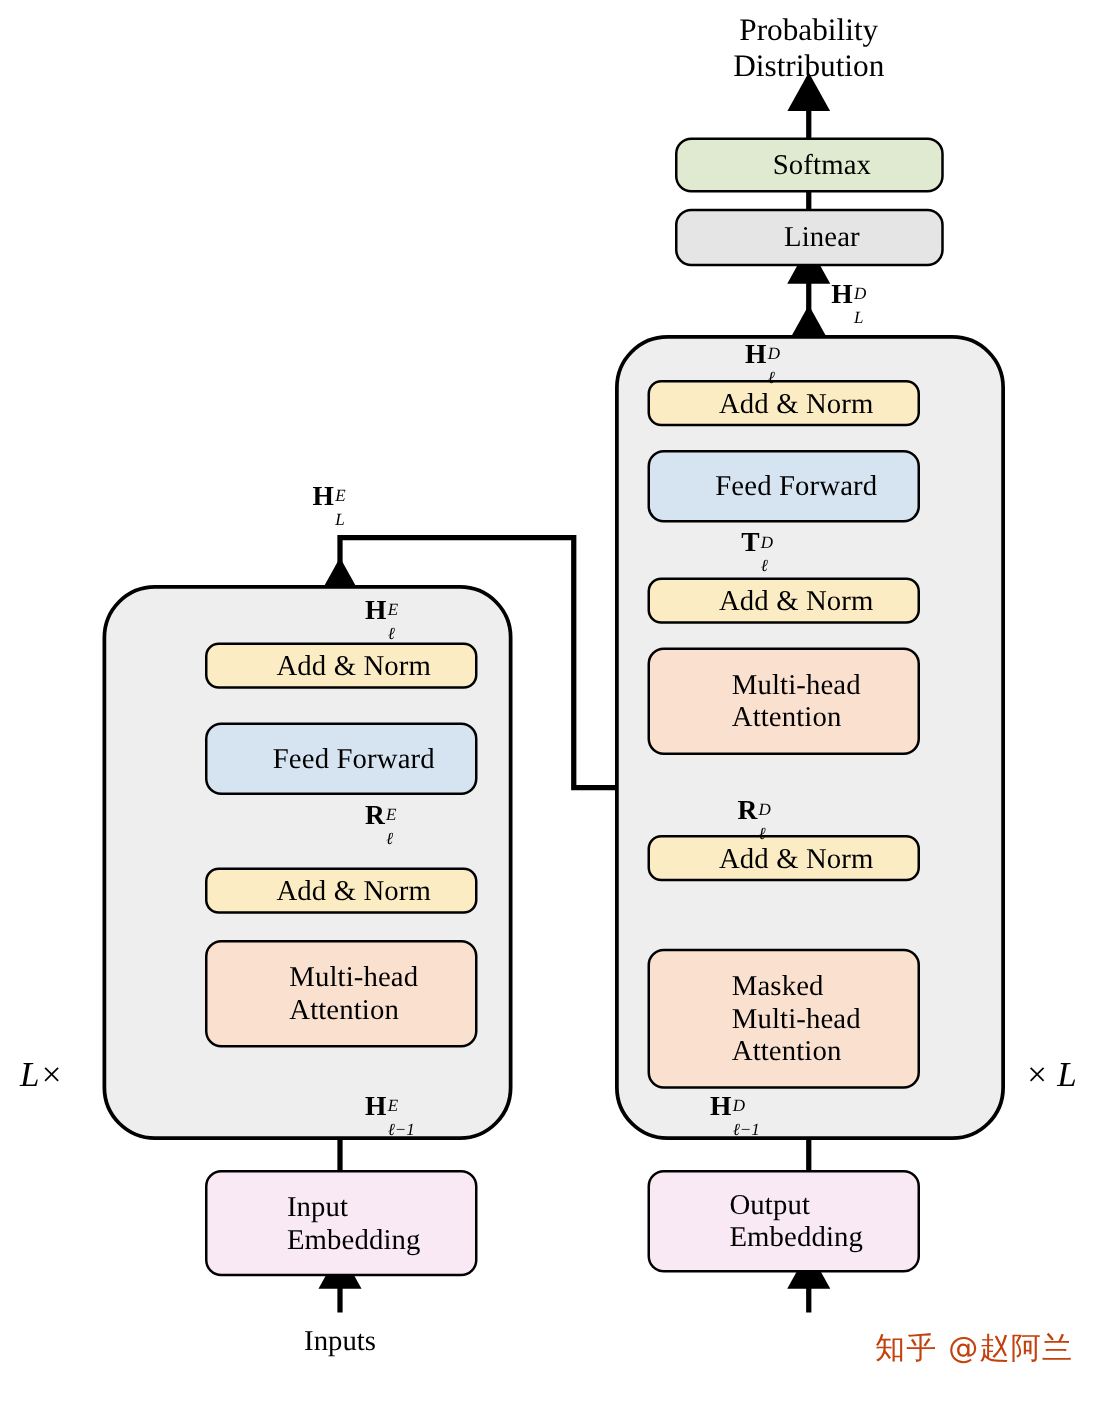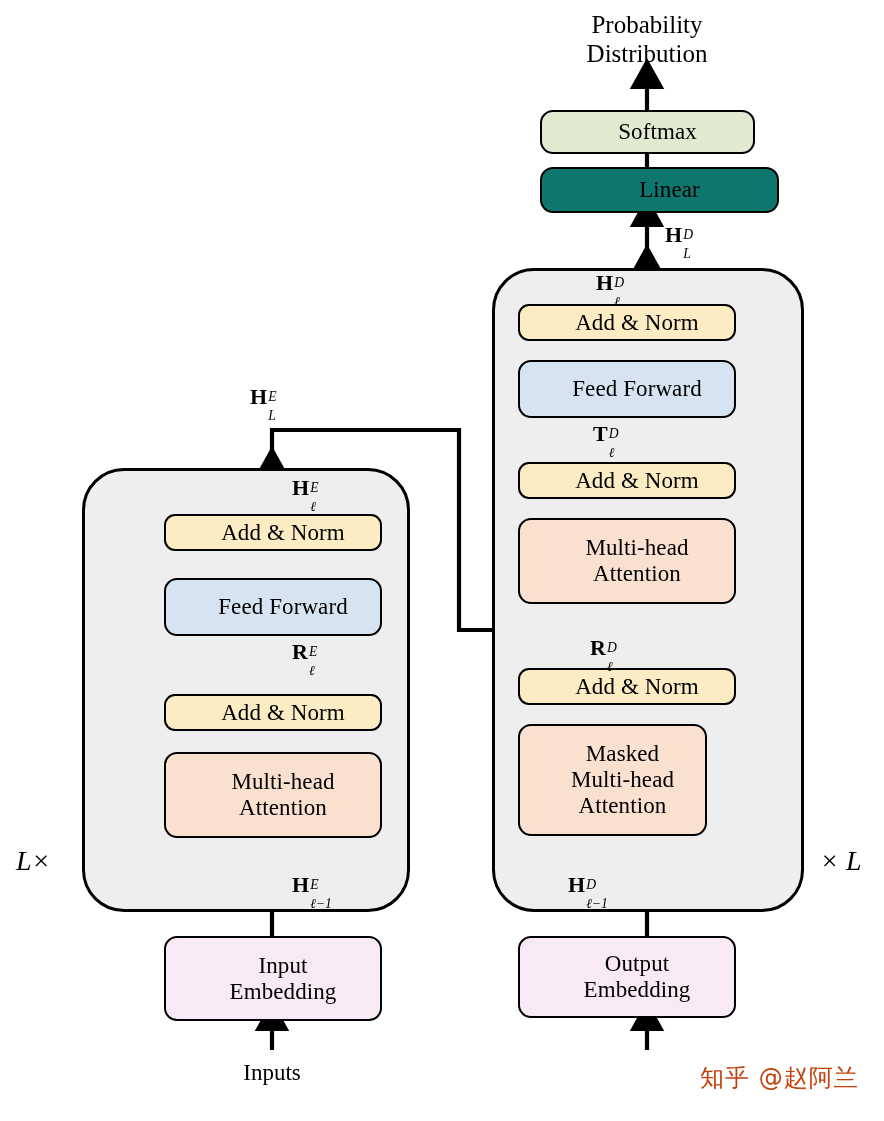--- a/index.html
+++ b/index.html
@@ -29,21 +29,21 @@
 
   
   .node{
     position:absolute;
     box-sizing:border-box;
     border:2.6px solid #000;
     border-radius:13px;
     display:flex;
     align-items:center;
     justify-content:center;
-    text-align:center;
+    text-align:left;
     line-height:1.13;
     font-size:23px;
     letter-spacing:.1px;
     white-space:pre-line;
     padding-left:20px;
   }
   .node.addnorm{border-radius:11px;}
 
   
   .txt{
@@ -167,31 +167,31 @@
       <path d="M647,648 L777,648 L777,479 L748,479" marker-end="url(#ahd)"></path>
 
       <path d="M647,434 L777,434 L777,321 L748,321" marker-end="url(#ahd)"></path>
     </g>
   </svg>
 
   <div class="stack-panel" style="left:82px; top:468px; width:328px; height:444px;"></div>
   <div class="stack-panel" style="left:492px; top:268px; width:312px; height:644px;"></div>
 
   <div class="node" style="left:540px; top:110px; width:215px; height:44px; background:#dfead0;">Softmax</div>
-  <div class="node" style="left:540px; top:167px; width:239px; height:46px; background:#0f766e;">Linear</div>
+  <div class="node" style="left:540px; top:167px; width:215px; height:46px; background:#e5e5e5;">Linear</div>
   <div class="txt big" style="left:527px; top:10px; width:240px;">Probability
 Distribution</div>
 
   <div class="node addnorm" style="left:518px; top:304px; width:218px; height:37px; background:#fcecc4;">Add &amp; Norm</div>
   <div class="node" style="left:518px; top:360px; width:218px; height:58px; background:#d6e4f2;">Feed Forward</div>
   <div class="node addnorm" style="left:518px; top:462px; width:218px; height:37px; background:#fcecc4;">Add &amp; Norm</div>
   <div class="node" style="left:518px; top:518px; width:218px; height:86px; background:#fae0cf;">Multi-head
 Attention</div>
   <div class="node addnorm" style="left:518px; top:668px; width:218px; height:37px; background:#fcecc4;">Add &amp; Norm</div>
-  <div class="node" style="left:518px; top:724px; width:189px; height:112px; background:#fae0cf;">Masked
+  <div class="node" style="left:518px; top:759px; width:218px; height:112px; background:#fae0cf;">Masked
 Multi-head
 Attention</div>
   <div class="node" style="left:518px; top:936px; width:218px; height:82px; background:#f9e9f4;">Output
 Embedding</div>
 
   <div class="node addnorm" style="left:164px; top:514px; width:218px; height:37px; background:#fcecc4;">Add &amp; Norm</div>
   <div class="node" style="left:164px; top:578px; width:218px; height:58px; background:#d6e4f2;">Feed Forward</div>
   <div class="node addnorm" style="left:164px; top:694px; width:218px; height:37px; background:#fcecc4;">Add &amp; Norm</div>
   <div class="node" style="left:164px; top:752px; width:218px; height:86px; background:#fae0cf;">Multi-head
 Attention</div>

